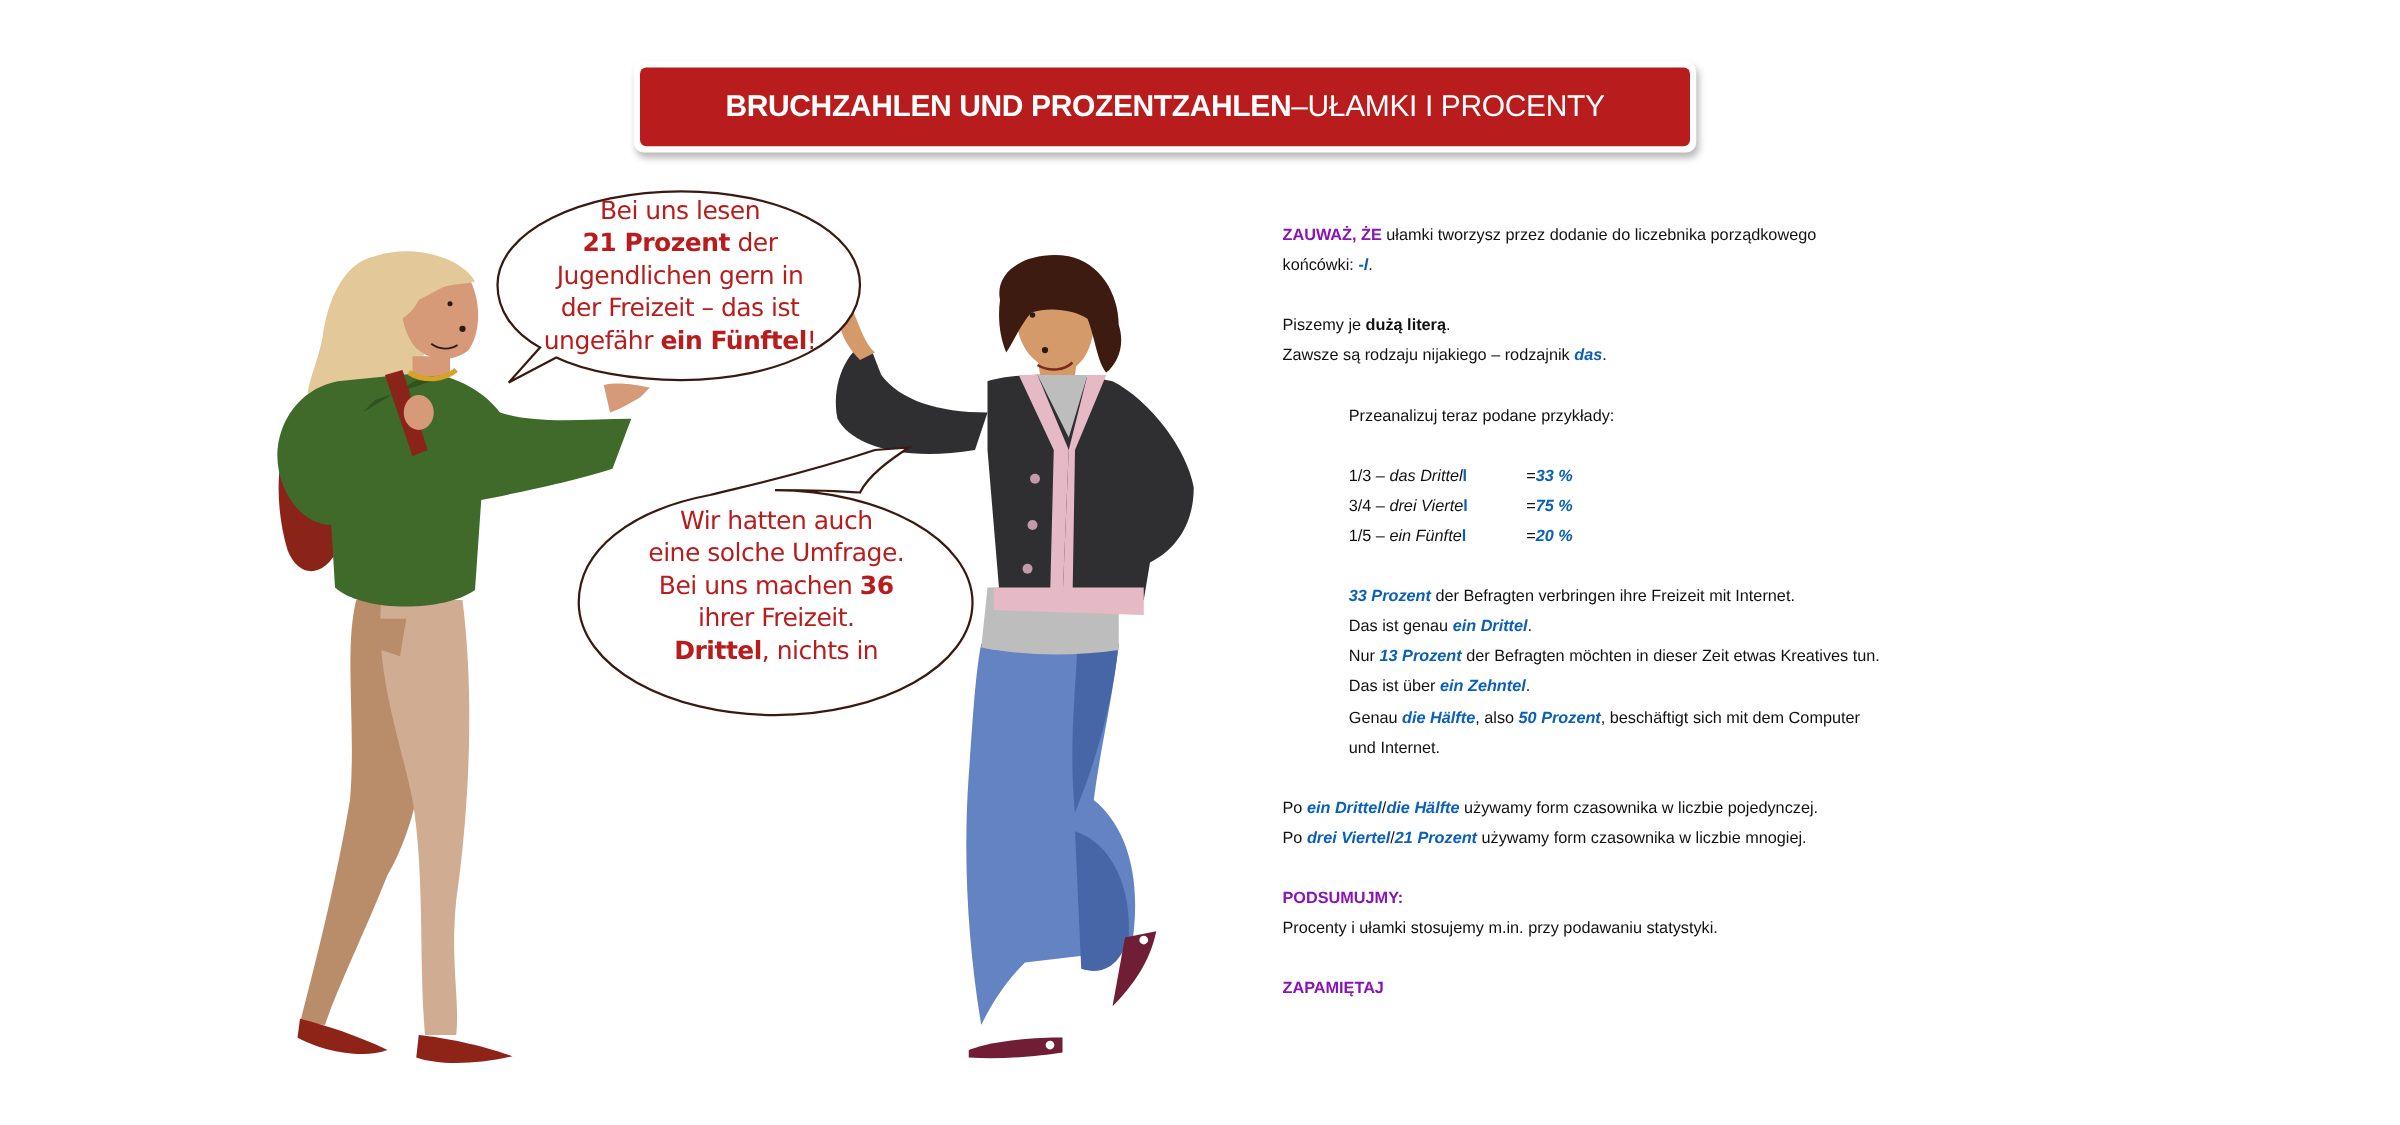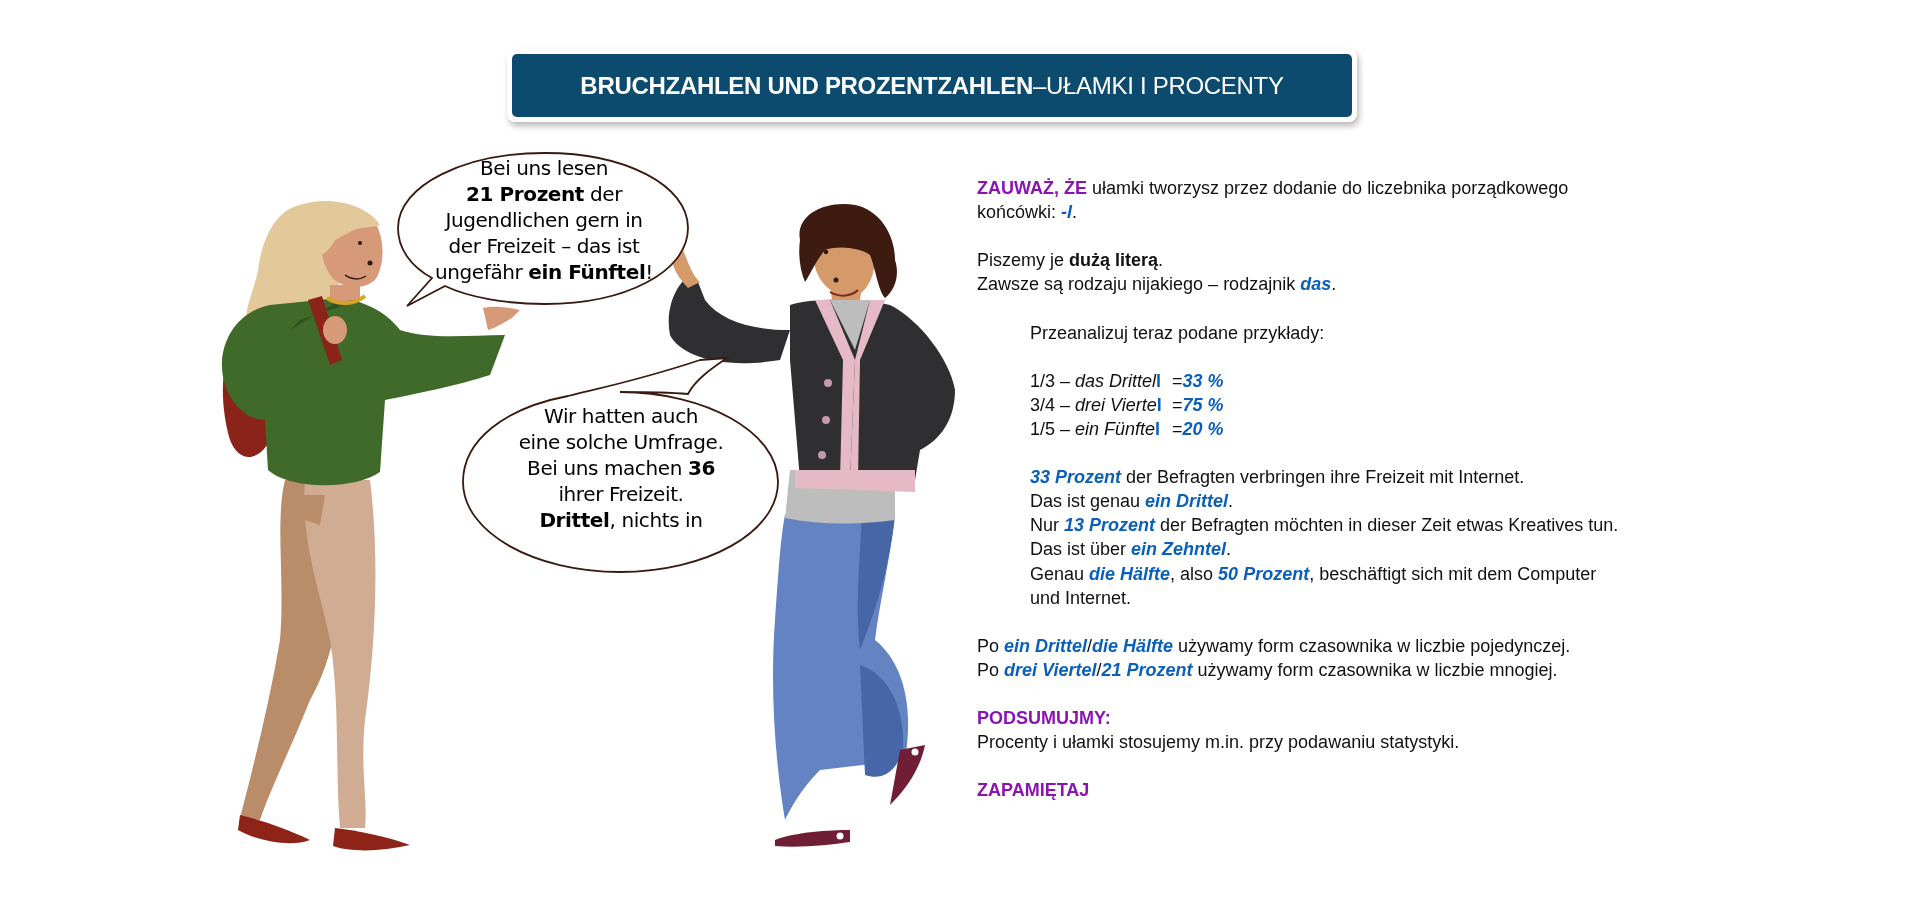--- a/index.html
+++ b/index.html
@@ -8,41 +8,41 @@
       font-family: "DejaVu Sans", "Liberation Sans", sans-serif;
       color: #111111;
     }
     .banner-wrap {
       position: absolute; left: 507px; top: 49px; width: 850px; height: 73px;
       background: #ffffff; border-radius: 8px;
       box-shadow: 2px 4px 6px rgba(0,0,0,0.28);
     }
     .banner {
       position: absolute; left: 5px; top: 5px; right: 5px; bottom: 5px;
-      background: #0c4a6e; border-radius: 5px;
+      background: #b91c1c; border-radius: 5px;
       display: flex; align-items: center; justify-content: center;
       color: #ffffff; font-size: 24px; letter-spacing: -0.3px; white-space: nowrap;
       font-family: "Liberation Sans", sans-serif;
     }
     .banner b { font-weight: 700; }
     .banner span.light { font-weight: 400; }
 
     .illus { position: absolute; left: 0; top: 0; }
 
     .bubble-text {
       position: absolute; text-align: center; font-size: 20px; line-height: 26px;
-      font-family: "DejaVu Sans", sans-serif; color: #000000;
+      font-family: "DejaVu Sans", sans-serif; color: #b91c1c;
       letter-spacing: -0.4px;
     }
     .bubble-text b { font-weight: 700; }
     .bubble-text u { text-decoration: underline; text-decoration-thickness: 1px; text-underline-offset: 3px; }
 
     .content {
-      position: absolute; left: 977px; top: 176px; width: 760px;
-      font-family: "Liberation Sans", sans-serif; font-size: 18px; line-height: 24.1px;
+      position: absolute; left: 1026px; top: 176px; width: 760px;
+      font-family: "Liberation Sans", sans-serif; font-size: 13px; line-height: 24.1px;
       color: #111;
     }
     .line { height: 24.1px; white-space: nowrap; }
     .indent { padding-left: 53px; }
     .purple { color: #8a13b4; font-weight: 700; }
     .blue { color: #0a5fb8; font-weight: 700; font-style: italic; }
     .it { font-style: italic; }
     .bold { font-weight: 700; }
     .ex-row { display: flex; }
     .ex-left { width: 142px; }

